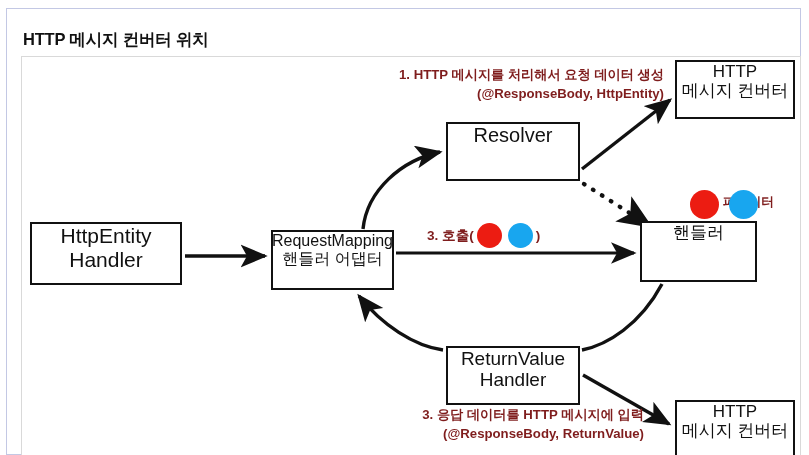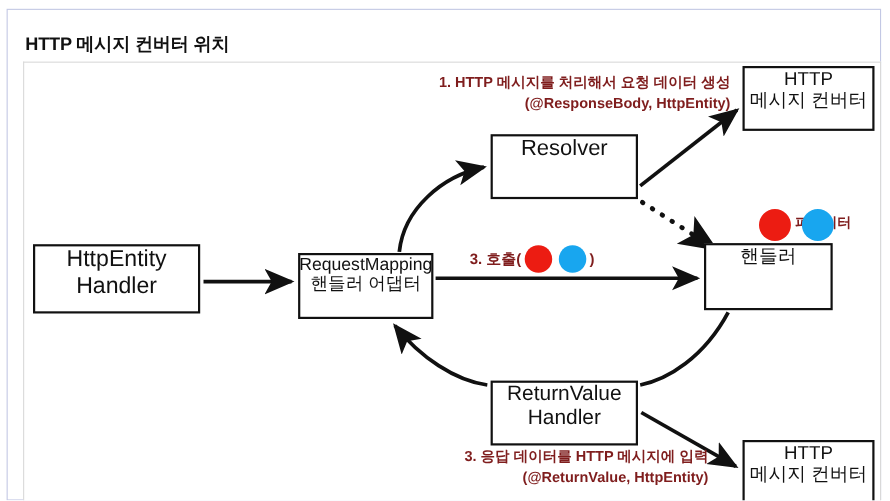--- a/index.html
+++ b/index.html
@@ -197,21 +197,21 @@
         <span class="ln">메시지 컨버터</span>
       </div>
 
       <div class="annot" id="annot-step1">
         <div>1. HTTP 메시지를 처리해서 요청 데이터 생성</div>
         <div>(@ResponseBody, HttpEntity)</div>
       </div>
 
       <div class="annot" id="annot-step3">
         <div>3. 응답 데이터를 HTTP 메시지에 입력</div>
-        <div>(@ReturnValue, HttpEntity)</div>
+        <div>(@ResponseBody, ReturnValue)</div>
       </div>
 
       <div class="annot" id="annot-step2">
         <span class="txt">3. 호출(</span>
         <span class="dot dot-red"></span>
         <span class="dot dot-blue"></span>
         <span class="txt">)</span>
       </div>
 
       <div class="annot" id="annot-param">파라미터</div>

